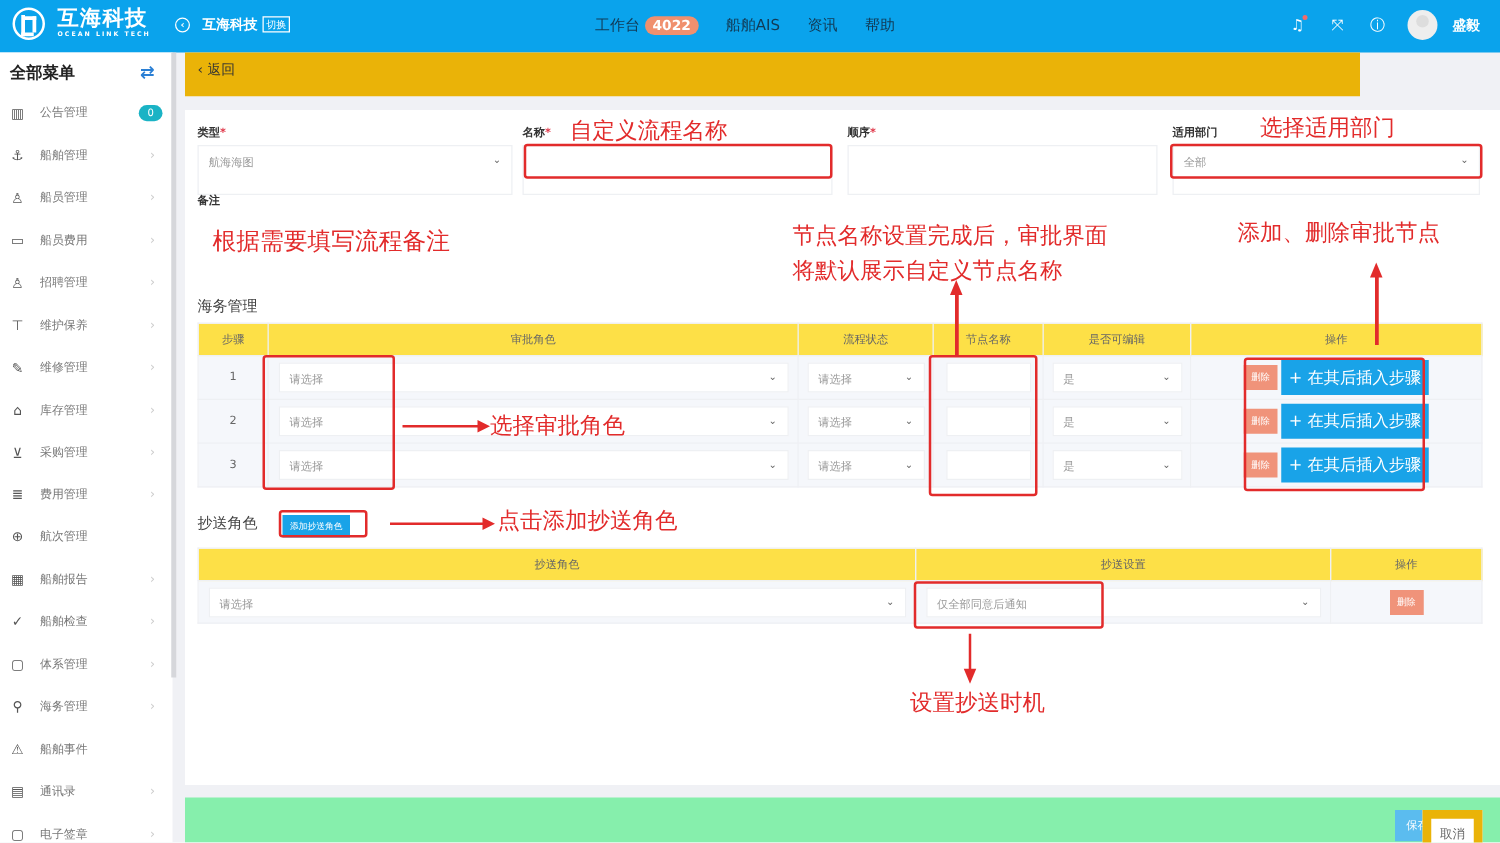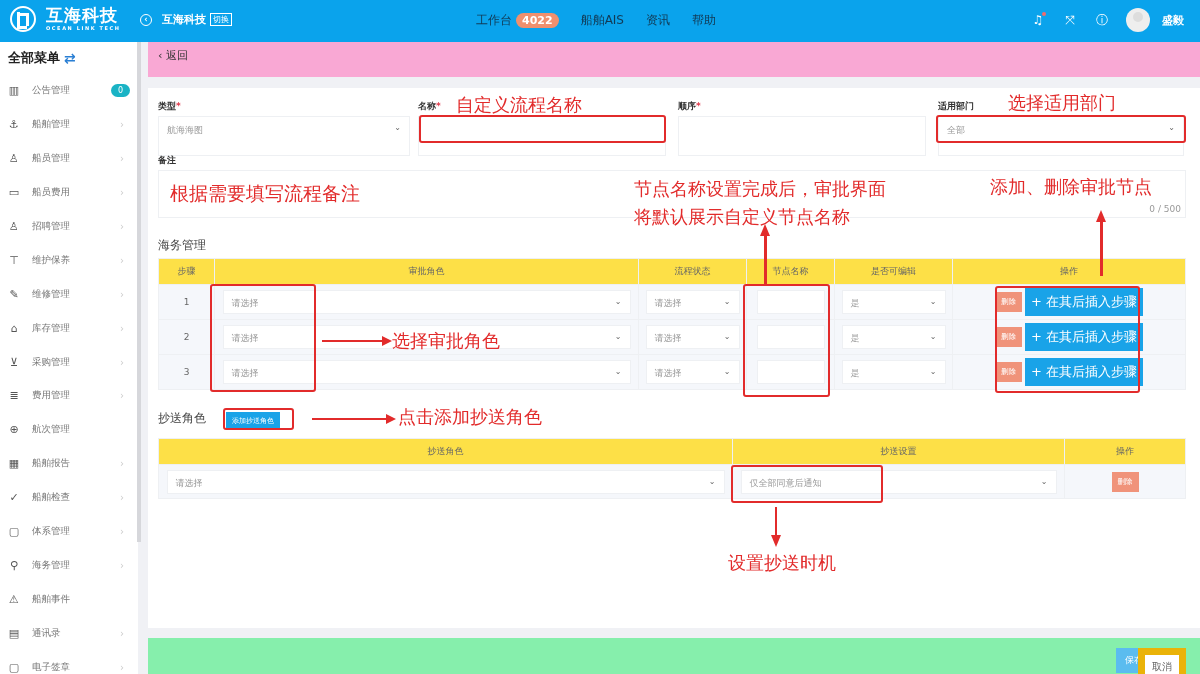--- a/index.html
+++ b/index.html
@@ -23,30 +23,30 @@
   .nav-badge { background: #f0906e; color: #fff; border-radius: 10px; font-size: 11px; padding: 1px 6px; margin-left: 4px; font-weight: bold; }
   .top-right { position: absolute; right: 16px; top: 8px; display: flex; align-items: center; }
   .tr-icon { width: 16px; height: 16px; margin-left: 16px; font-size: 12px; text-align: center; line-height: 16px; color: #fff; position: relative; }
   .bell-dot { position: absolute; right: 0; top: 0; width: 4px; height: 4px; border-radius: 50%; background: #f26b6b; }
   .avatar { width: 24px; height: 24px; border-radius: 50%; background: #eee; margin-left: 16px; position: relative; overflow: hidden; }
   .avatar::after { content: ""; position: absolute; left: 7px; top: 4px; width: 10px; height: 10px; border-radius: 50%; background: #ddd; }
   .username { margin-left: 12px; font-size: 11px; font-weight: bold; }
 
   
   .sidebar { position: absolute; left: 0; top: 42px; width: 138px; height: 632px; background: #fff; }
-  .sidebar-title { height: 32px; padding: 8px 8px; font-size: 13px; font-weight: bold; color: #222; display: flex; align-items: center; }
+  .sidebar-title { height: 32px; padding: 8px 8px; font-size: 13px; font-weight: bold; color: #222; display: flex; align-items: center; gap: 48px; }
   .sidebar-title .swap { color: #2a7fd4; margin-left: 4px; font-size: 14px; }
   .side-item { height: 33.9px; display: flex; align-items: center; padding-left: 8px; position: relative; color: #777; font-size: 9.5px; }
   .side-icon { width: 12px; text-align: center; margin-right: 12px; color: #555; font-size: 11px; }
   .side-arrow { position: absolute; right: 14px; color: #ccc; font-size: 10px; }
   .side-badge { position: absolute; right: 8px; background: #1ab3c5; color: #fff; border-radius: 8px; font-size: 8px; padding: 0 7px; line-height: 13px; }
   .side-scroll { position: absolute; left: 137px; top: 42px; width: 4px; height: 500px; background: #d6d7db; }
 
   
-  .backbar { position: absolute; left: 148px; top: 42px; width: 1052px; height: 35px; background: #f9a8d4; padding: 6px 10px; font-size: 11px; color: #333; }
+  .backbar { position: absolute; left: 148px; top: 42px; width: 940px; height: 35px; background: #eab308; padding: 6px 10px; font-size: 11px; color: #333; }
   .panel { position: absolute; left: 148px; top: 88px; width: 1052px; height: 540px; background: #fff; }
   .footer { position: absolute; left: 148px; top: 638px; width: 1052px; height: 36px; background: #86efac; }
 
   .lbl { position: absolute; font-size: 9px; font-weight: bold; color: #333; }
   .lbl .req { color: #e0394b; }
   .field { position: absolute; height: 40px; border: 1px solid #eef0f3; background: #fff; font-size: 9px; color: #999; padding: 7px 8px; }
   .chev { position: absolute; right: 8px; top: 6px; font-size: 8px; color: #666; }
   .textarea { position: absolute; left: 10px; top: 82px; width: 1028px; height: 48px; border: 1px solid #eef0f3; }
   .counter { position: absolute; right: 4px; bottom: 3px; font-size: 9px; color: #999; }
 
@@ -224,23 +224,20 @@
   <div class="lbl" style="left:530px;top:12px;"><span>顺序</span><span class="req">*</span></div>
   <div class="field" style="left:530px;top:28px;width:248px;"><span></span></div>
 
   <div class="lbl" style="left:790px;top:12px;">适用部门</div>
   <div class="field" style="left:790px;top:28px;width:246px;">
     <span>全部</span>
     <span class="chev">⌄</span>
   </div>
 
   <div class="lbl" style="left:10px;top:66px;">备注</div>
-  <div class="textarea">
-    <span class="counter">0 / 500</span>
-  </div>
 
   <div class="sect" style="left:10px;top:149px;">海务管理</div>
 
   <table class="flow" style="left:10px;top:170px;width:1028px;">
     <thead>
       <tr>
         <th style="width:56px;">步骤</th>
         <th style="width:424px;">审批角色</th>
         <th style="width:108px;">流程状态</th>
         <th style="width:88px;">节点名称</th>

